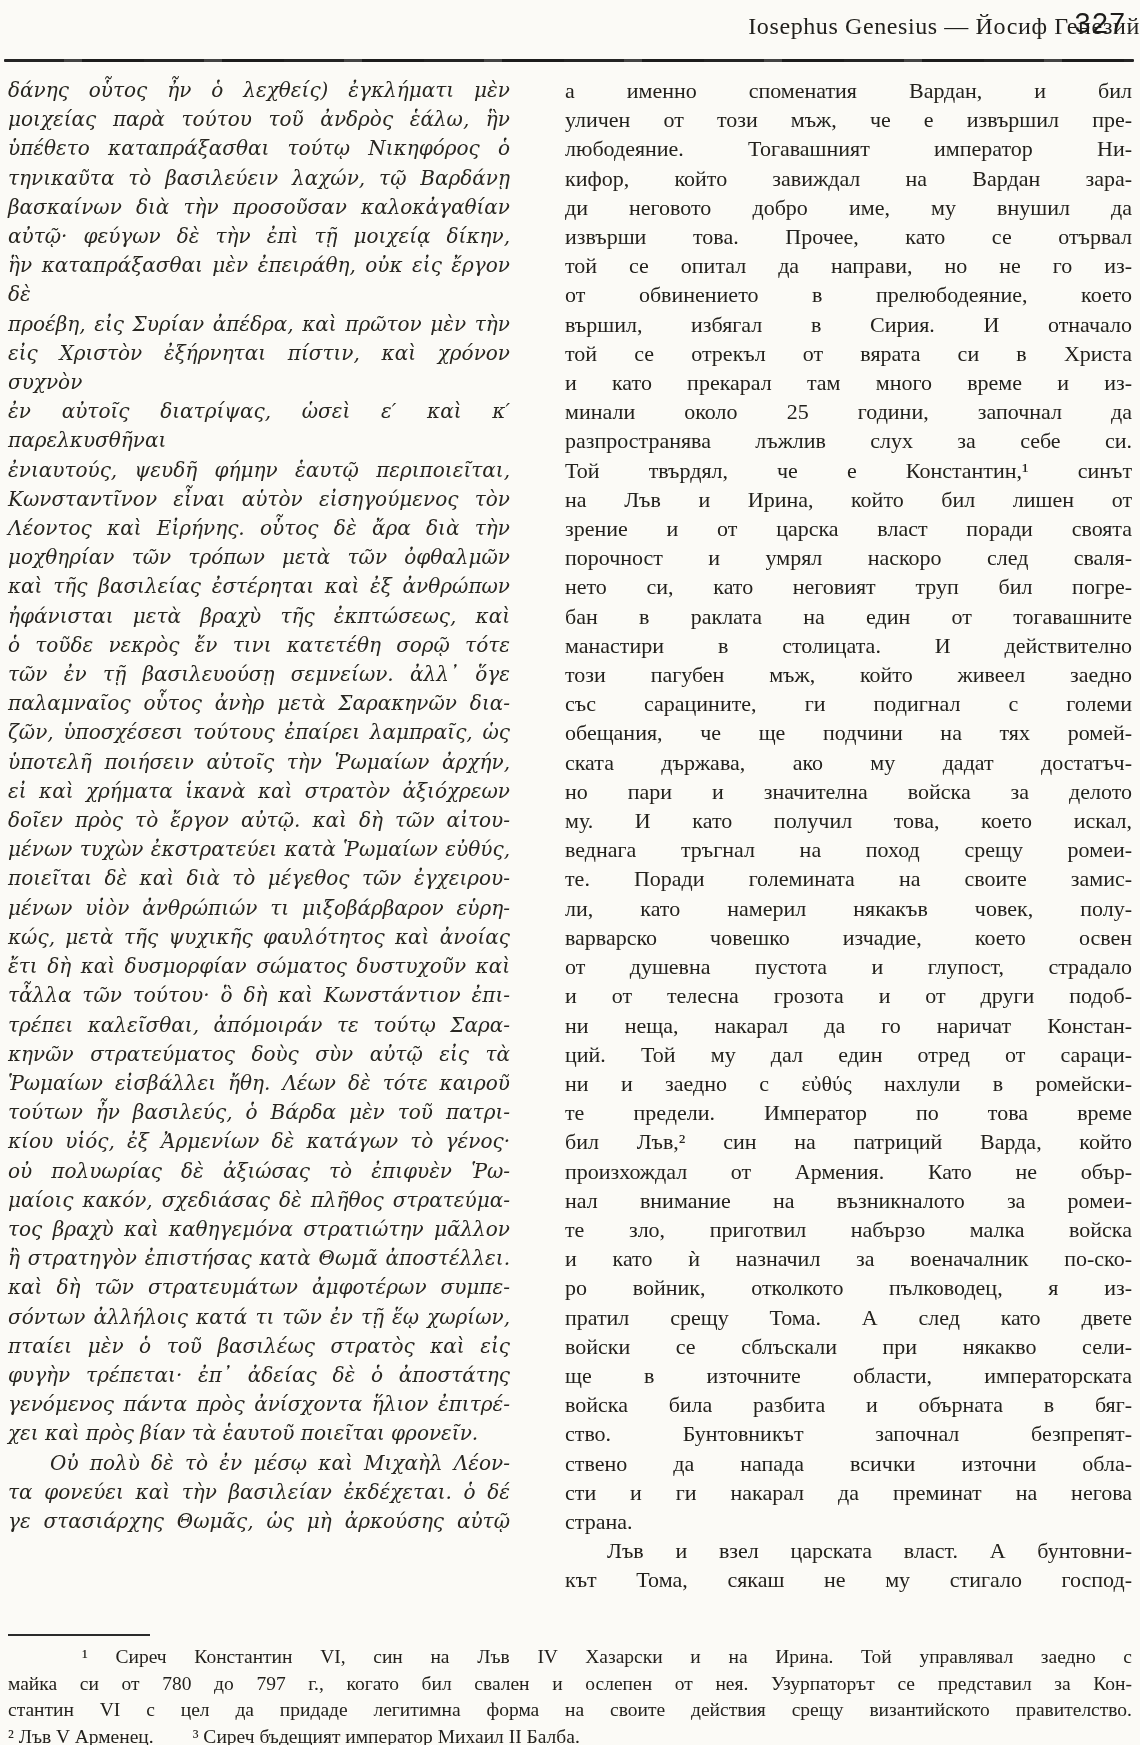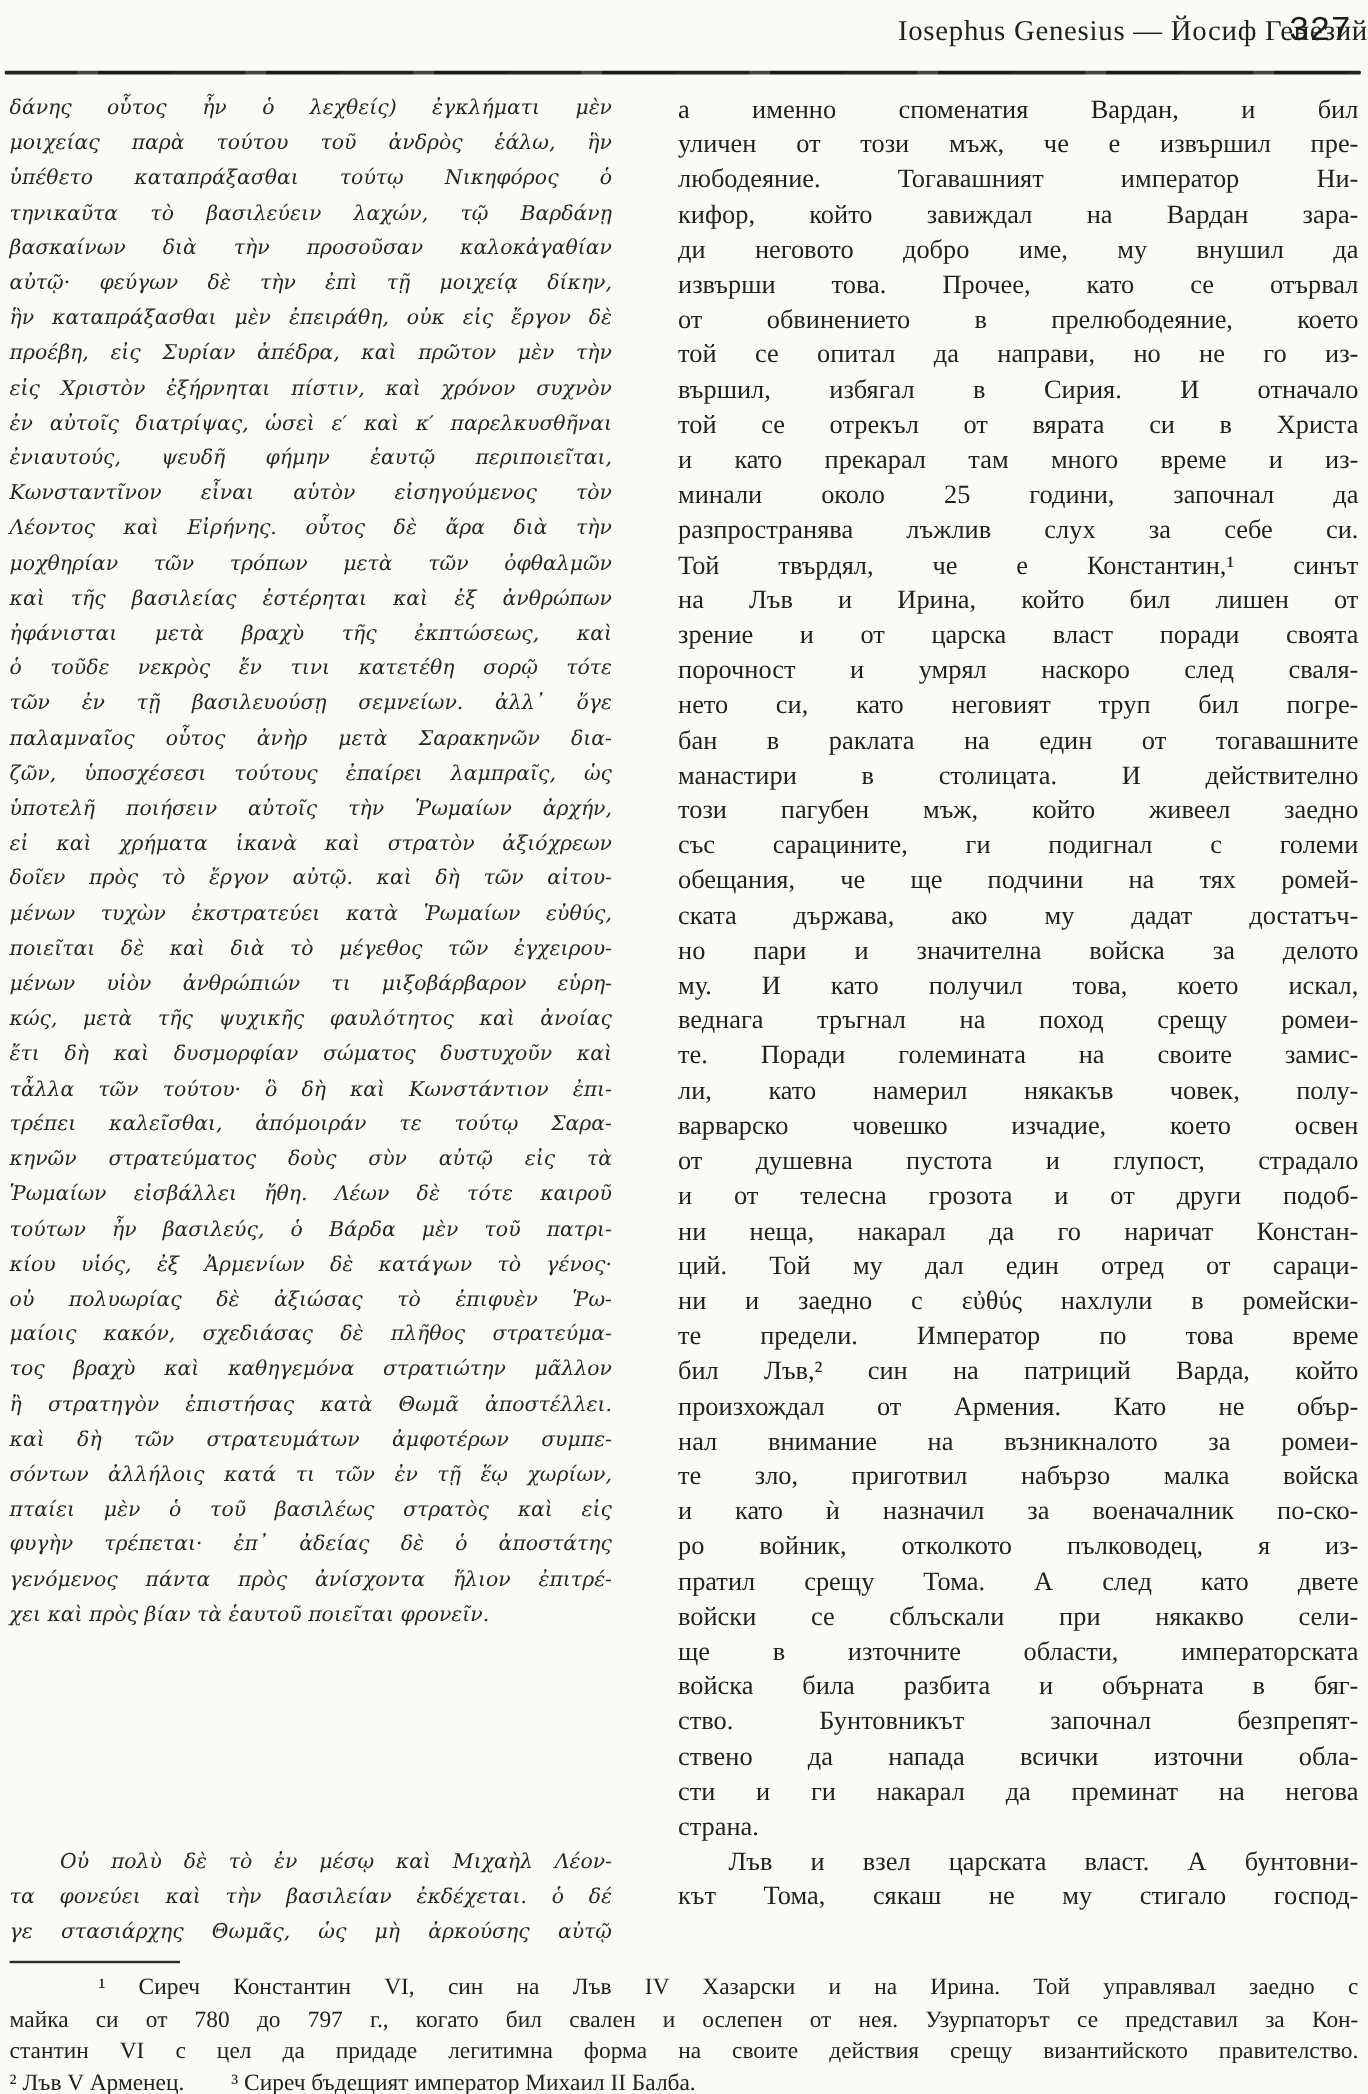--- a/index.html
+++ b/index.html
@@ -40,31 +40,31 @@
   .col-right { width: 567px; margin-left: 55px; }
 
   .line { text-align: justify; text-align-last: justify; }
   .para .line:last-child { text-align-last: left; }
   .para.continues .line:last-child { text-align-last: justify; }
   .para.indent .line:first-child { text-indent: 42px; }
 
   .greek .line {
     font-family: "DejaVu Serif", serif;
     font-style: italic;
-    font-size: 17px;
+    font-size: 20px;
     line-height: 29.2px;
     color: #282620;
   }
   .cyr .line {
     font-family: Liberation Serif, serif;
     font-size: 22px;
     line-height: 29.2px;
     color: #23211c;
   }
-  .col-left .para-gap { margin-top: 177px; }
+  .col-left .para-gap { }
 
   .footnotes { position: absolute; left: 8px; right: 8px; top: 1634px; }
   .footnote-rule { width: 142px; height: 2px; background: #2a2a2a; margin-bottom: 8px; }
   .footnote-text .line {
     font-family: "Liberation Serif", serif;
     font-size: 19.5px;
     line-height: 26.5px;
     color: #23211c;
   }
   .footnote-text .line:first-child { text-indent: 74px; }
@@ -139,22 +139,22 @@
     </section>
 
     <section class="col col-right">
       <div class="para cyr">
           <div class="line">а именно споменатия Вардан, и бил</div>
           <div class="line">уличен от този мъж, че е извършил пре-</div>
           <div class="line">любодеяние. Тогавашният император Ни-</div>
           <div class="line">кифор, който завиждал на Вардан зара-</div>
           <div class="line">ди неговото добро име, му внушил да</div>
           <div class="line">извърши това. Прочее, като се отървал</div>
+          <div class="line">той се опитал да направи, но не го из-</div>
           <div class="line">от обвинението в прелюбодеяние, което</div>
-          <div class="line">той се опитал да направи, но не го из-</div>
           <div class="line">вършил, избягал в Сирия. И отначало</div>
           <div class="line">той се отрекъл от вярата си в Христа</div>
           <div class="line">и като прекарал там много време и из-</div>
           <div class="line">минали около 25 години, започнал да</div>
           <div class="line">разпространява лъжлив слух за себе си.</div>
           <div class="line">Той твърдял, че е Константин,¹ синът</div>
           <div class="line">на Лъв и Ирина, който бил лишен от</div>
           <div class="line">зрение и от царска власт поради своята</div>
           <div class="line">порочност и умрял наскоро след сваля-</div>
           <div class="line">нето си, като неговият труп бил погре-</div>

